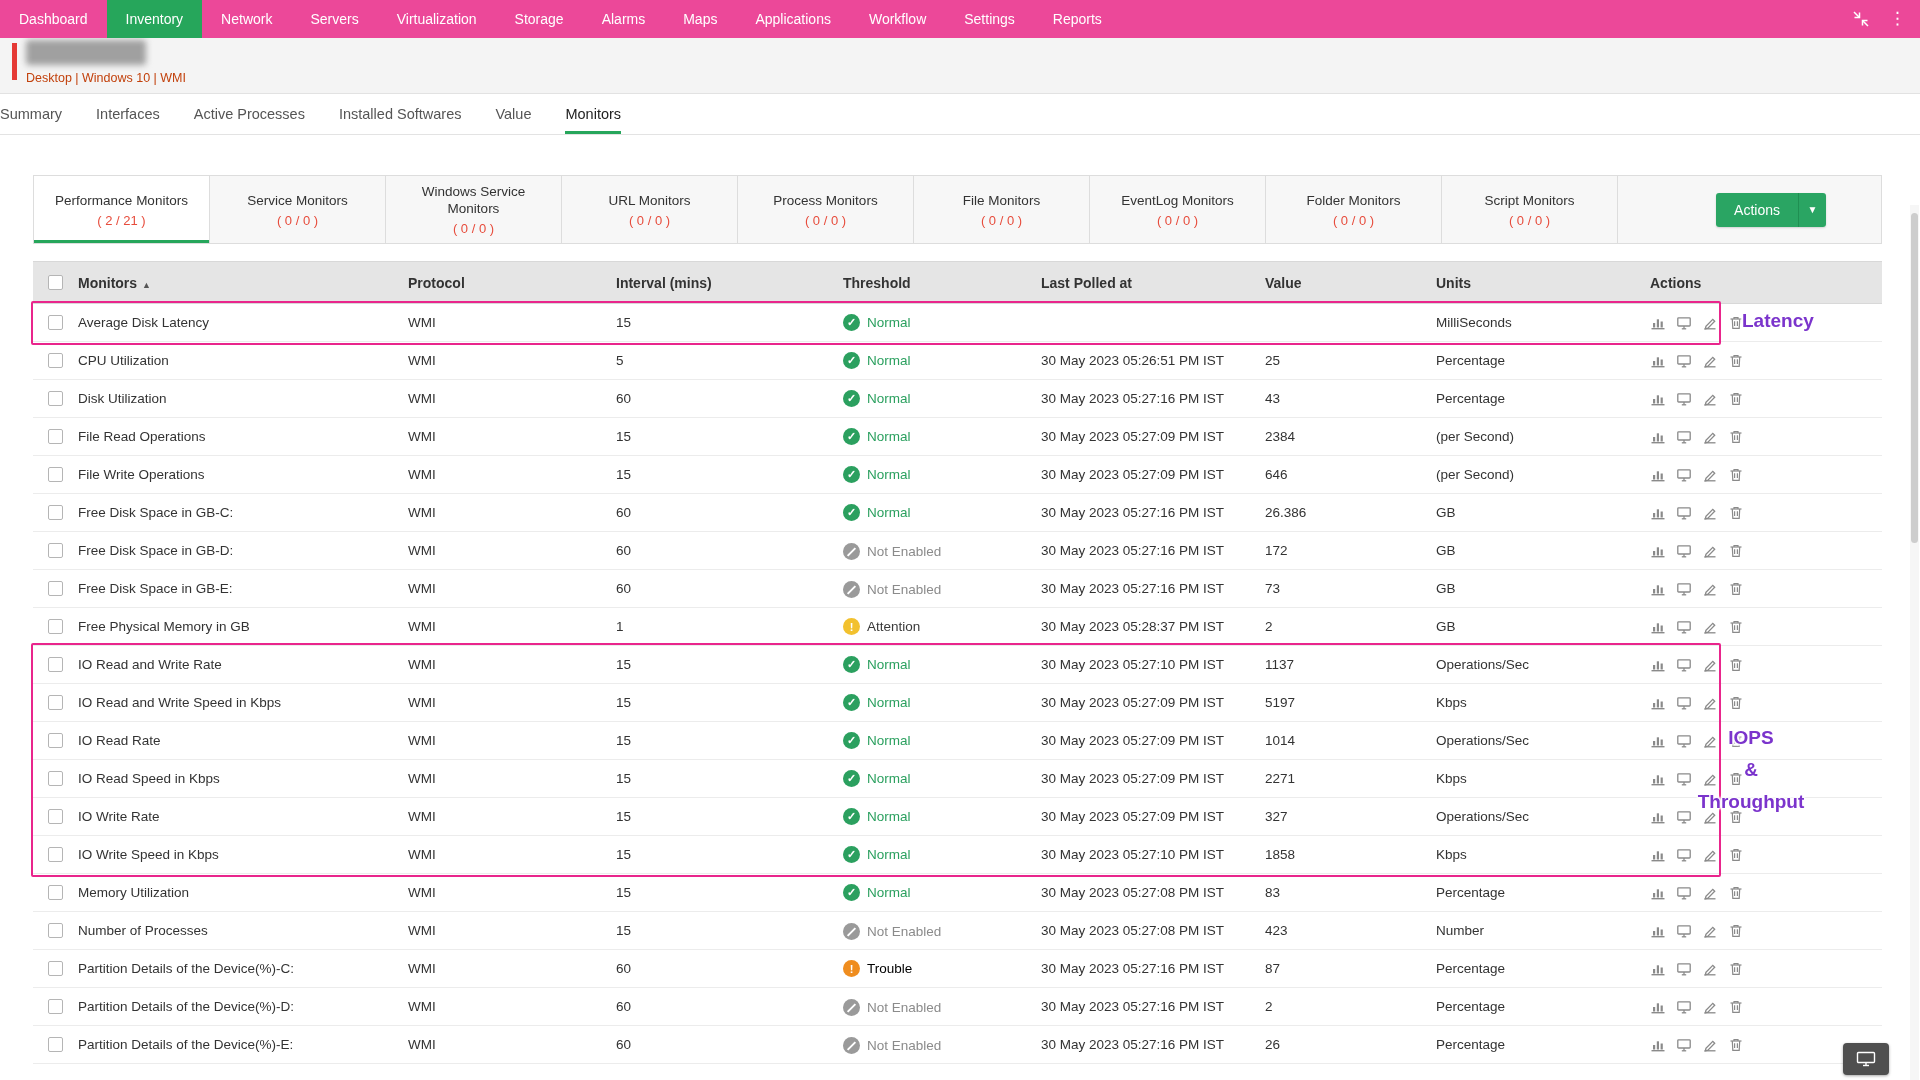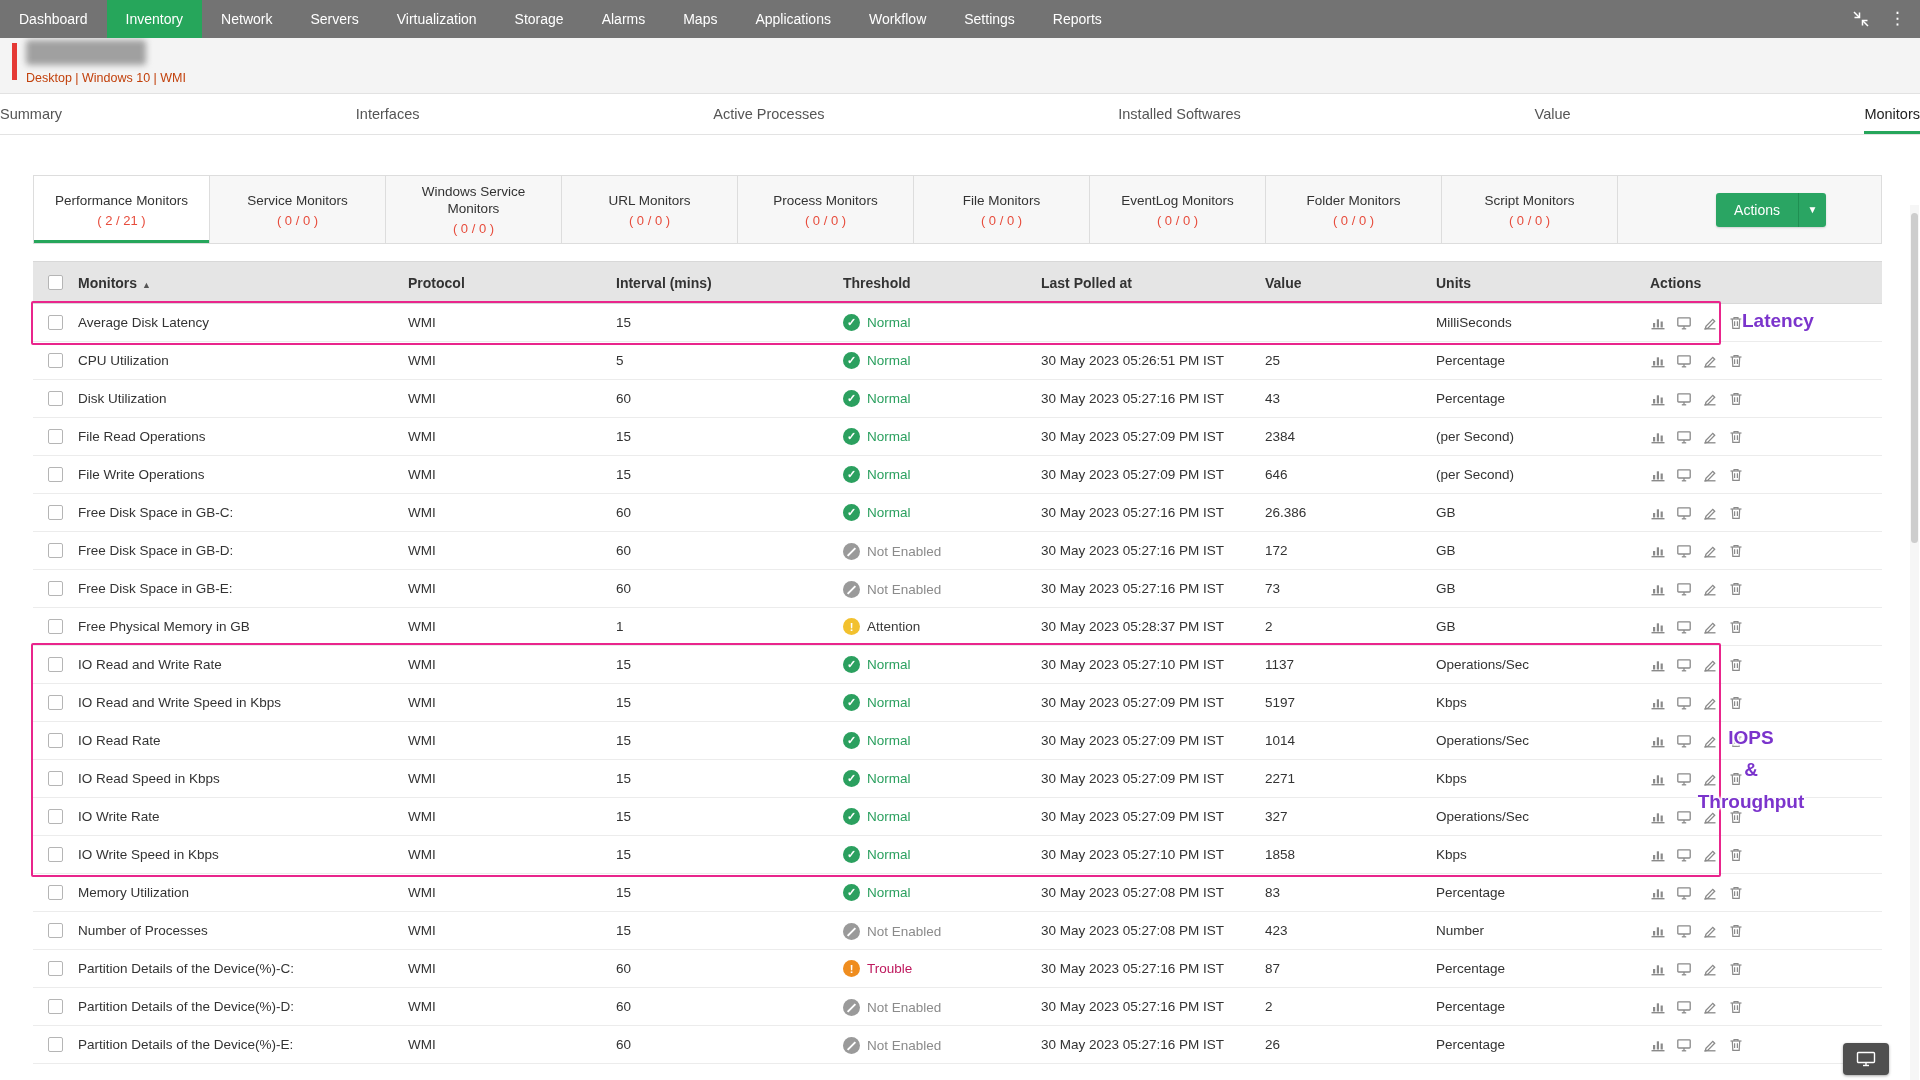--- a/index.html
+++ b/index.html
@@ -1,34 +1,34 @@
 <!DOCTYPE html>
 <html><head>
 <meta charset="utf-8">
 <style>
 *{box-sizing:border-box;margin:0;padding:0}
 html,body{width:1920px;height:1080px}
 body{font-family:"Liberation Sans",sans-serif;background:#fff;overflow:hidden;position:relative;color:#333}
 
 
-.topnav{position:absolute;top:0;left:0;right:0;height:38px;background:#737373;display:flex;align-items:center;z-index:30}
+.topnav{position:absolute;top:0;left:0;right:0;height:38px;background:#ec4899;display:flex;align-items:center;z-index:30}
 .nav-item{padding:0 19px;line-height:38px;font-size:14px;color:#fff;cursor:pointer;white-space:nowrap}
 .nav-item.active{background:#26a65b}
 .nav-right{position:absolute;right:10px;top:0;height:38px;display:flex;align-items:center;gap:14px}
 .nav-icon{width:20px;height:20px;display:flex;align-items:center;justify-content:center;cursor:pointer}
 .kebab{color:#fff;font-size:17px;line-height:20px;cursor:pointer;padding:0 4px}
 
 
 .breadcrumb{position:absolute;top:38px;left:0;right:0;height:56px;background:#f4f4f4;border-bottom:1px solid #e2e2e2;z-index:20}
 .redbar{position:absolute;left:12px;top:5px;width:5px;height:37px;background:#e53935}
 .blob{position:absolute;left:26px;top:2px;width:120px;height:25px;background:#a0a0a0;filter:blur(3px);border-radius:3px}
 .device-info{position:absolute;left:26px;top:33px;font-size:12.5px;color:#c2410c}
 
 
-.devtabs{position:absolute;top:94px;left:0;right:0;height:41px;background:#fff;border-bottom:1px solid #e3e3e3;display:flex;justify-content:space-between;gap:34px;z-index:20}
+.devtabs{position:absolute;top:94px;left:0;right:0;height:41px;background:#fff;border-bottom:1px solid #e3e3e3;display:flex;justify-content:flex-start;gap:34px;z-index:20}
 .dtab{line-height:40px;font-size:14.5px;color:#555;cursor:pointer;white-space:nowrap}
 .dtab.active{color:#222;box-shadow:inset 0 -3px 0 #26a65b}
 
 
 .strip{position:absolute;top:175px;left:33px;width:1849px;height:69px;background:#f7f7f7;border:1px solid #ddd;display:flex;z-index:10}
 .mtab{width:176px;border-right:1px solid #ddd;display:flex;flex-direction:column;align-items:center;justify-content:center;text-align:center;cursor:pointer;padding:0 8px}
 .mtab-label{font-size:13.5px;color:#333;line-height:17px}
 .mtab-count{font-size:13px;color:#e74c3c;margin-top:4px}
 .mtab.active{background:#fff;box-shadow:inset 0 -3px 0 #26a65b}
 .actions-btn{position:absolute;right:55px;top:17px;height:34px;display:flex;cursor:pointer;border-radius:3px;overflow:hidden;box-shadow:0 1px 2px rgba(0,0,0,.15)}
@@ -42,21 +42,21 @@
 .trow{height:38px;border-bottom:1px solid #ececec;font-size:13.5px;color:#333;background:#fff}
 .cell{overflow:hidden;white-space:nowrap}
 .c-check{display:flex;justify-content:center}
 .cb{width:15px;height:15px;-webkit-appearance:none;appearance:none;border:1px solid #b5b5b5;border-radius:2px;background:#fff;cursor:pointer}
 .sort{font-size:9px;color:#555;margin-left:5px}
 .badge{display:inline-flex;align-items:center;gap:7px}
 .dot{width:17px;height:17px;border-radius:50%;display:inline-flex;align-items:center;justify-content:center;color:#fff;font-size:11px;font-weight:bold;flex:none}
 .st-normal .dot{background:#2ba05f}.st-normal .blbl{color:#2ba05f}
 .st-not_enabled .dot{background:#9a9a9a}.st-not_enabled .blbl{color:#8b8b8b}
 .st-attention .dot{background:#f2c12e}.st-attention .blbl{color:#3a3a3a}
-.st-trouble .dot{background:#ef8d1f}.st-trouble .blbl{color:#be185d}
+.st-trouble .dot{background:#ef8d1f}.st-trouble .blbl{color:#000000}
 .blbl{font-size:13.5px}
 .slash{width:11px;height:2px;background:#fff;transform:rotate(-45deg);display:block}
 .c-actions{display:flex;gap:10px;padding-left:27px;align-items:center}
 .aicon{width:16px;height:16px;cursor:pointer;display:inline-flex}
 
 
 .overlay-box{position:absolute;border:2px solid #e9258c;pointer-events:none;z-index:15;border-radius:2px}
 .box-latency{left:31px;top:301px;width:1690px;height:44px}
 .box-iops{left:31px;top:643px;width:1690px;height:234px}
 .ann{position:absolute;color:#7b34cc;font-weight:bold;font-size:19px;z-index:16;

